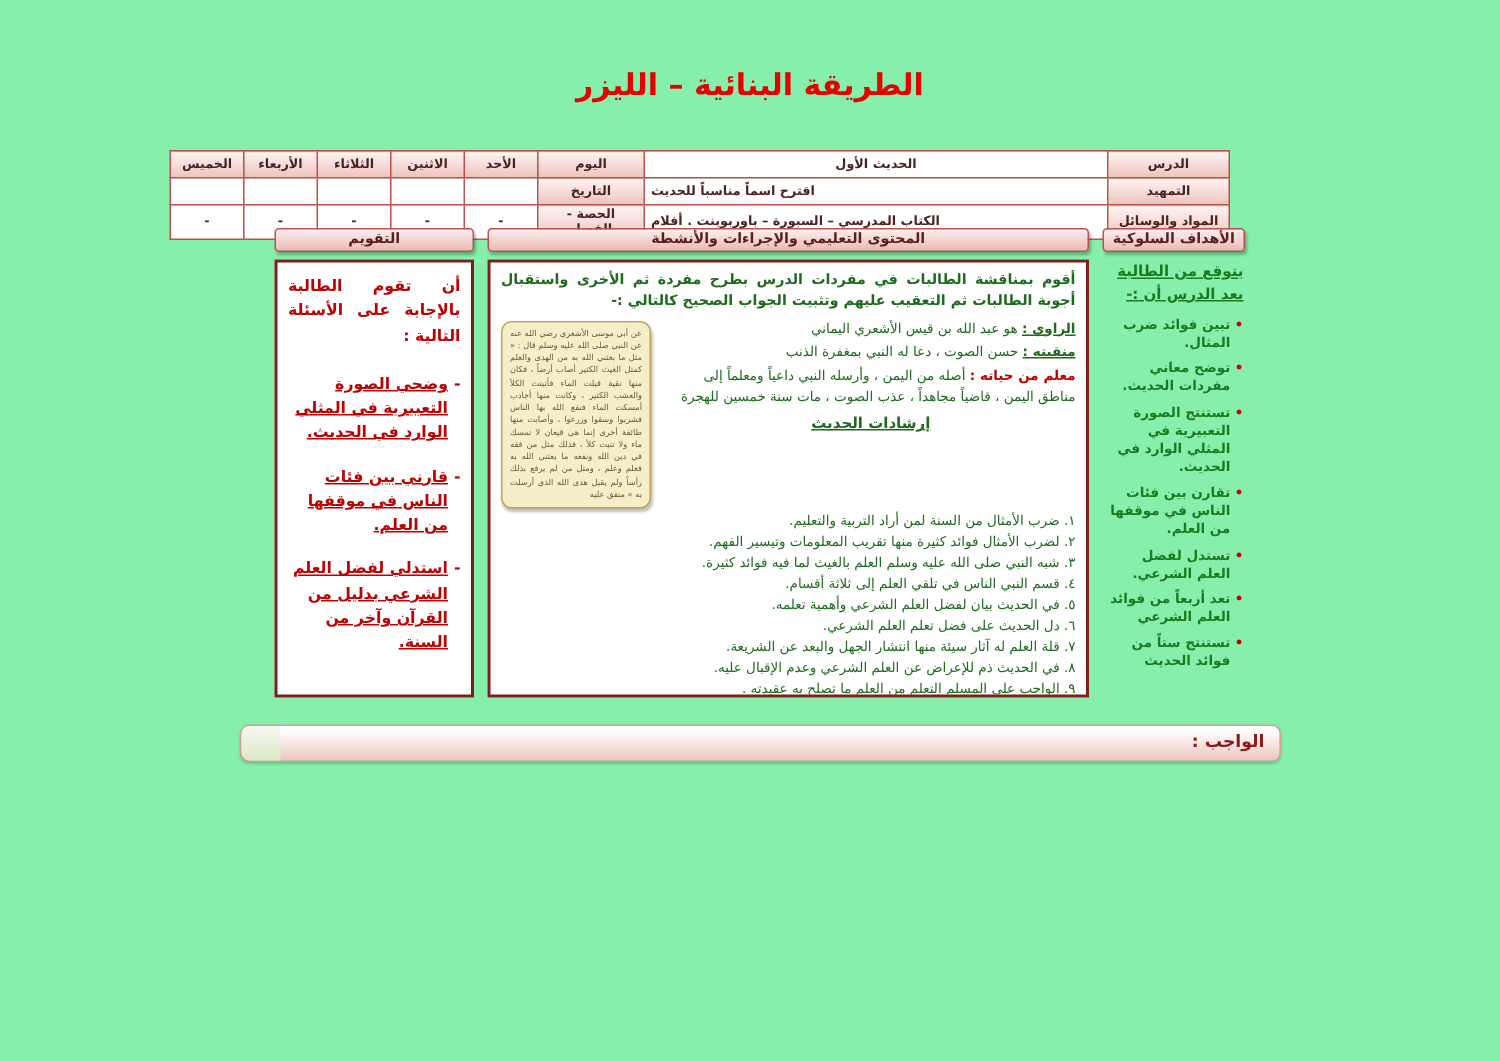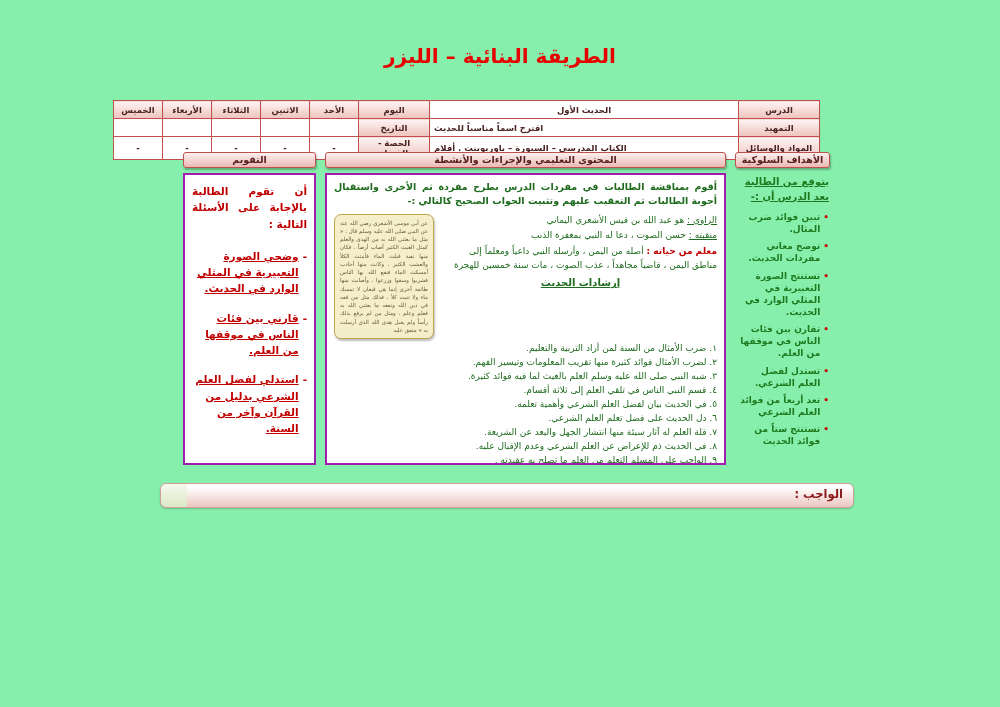--- a/index.html
+++ b/index.html
@@ -29,35 +29,35 @@
   .col { display:flex; flex-direction:column;justify-content:center; }
   .col-objectives { width:95px; }
   .col-content { flex:1; }
   .col-eval { width:133px; }
   .sec-header {
     height:14px; line-height:14px; text-align:center; font-weight:bold; font-size:9.5px;
     color:#5a2020; background:linear-gradient(to bottom,#fcf0ef,#eab9b4);
     border:1px solid #c0504d; border-radius:3px; box-shadow:1px 2px 2px rgba(0,0,0,0.28);
     margin-bottom:5px; overflow:hidden; white-space:nowrap;
   }
-  .box { border:2px solid #a21caf; background:#fff; height:292px; overflow:hidden; box-sizing:border-box; }
+  .box { border:2px solid #7f1d1d; background:#fff; height:292px; overflow:hidden; box-sizing:border-box; }
 
   
   .obj-body { padding:2px 1px; height:292px; overflow:hidden; }
   .obj-title { color:#1f7a1f; font-weight:bold; font-size:10px; text-decoration:underline; margin:0 0 7px; line-height:1.45; }
   .obj-item { display:flex; gap:3px; margin-bottom:5px; color:#1f7a1f; font-weight:bold; font-size:9px; line-height:1.35; }
   .obj-bullet { color:#cc0000; flex:0 0 auto; }
 
   
   .content-box { padding:5px 7px; }
   .content-intro { margin:0 0 5px; color:#1e6b1e; font-weight:bold; font-size:9.5px; line-height:1.5; text-align:justify; }
   .hadith-row { display:flex; gap:10px; }
   .narrator { flex:1; font-size:9px; color:#1e6b1e; line-height:1.55; }
   .narrator p { margin:0 0 2px; }
-  .lbl-g { font-weight:normal; text-decoration:underline; color:#1e6b1e;margin-top:20px; }
+  .lbl-g { font-weight:bold; text-decoration:underline; color:#1e6b1e;margin-top:20px; }
   .lbl-r { font-weight:bold; color:#c00000; }
   .hadith-note {
     flex:0 0 100px; width:100px; min-height:92px; background:#f5eecb; border:1px solid #bfa64f;
     border-radius:7px; padding:4px 5px; font-size:5.5px; line-height:1.5; color:#6a5b2e;
     text-align:justify; box-shadow:1px 2px 2px rgba(0,0,0,0.25); box-sizing:border-box;
   }
   .guidance-title { text-align:center; color:#1e6b1e; font-weight:bold; text-decoration:underline; font-size:10px; margin:9px 0 0; }
   .guidance-list { margin:3px 0 17px; padding:0; list-style:none; font-size:9px; color:#1e6b1e; line-height:1.45; }
   .guidance-list li { margin-bottom:1px; }
 

